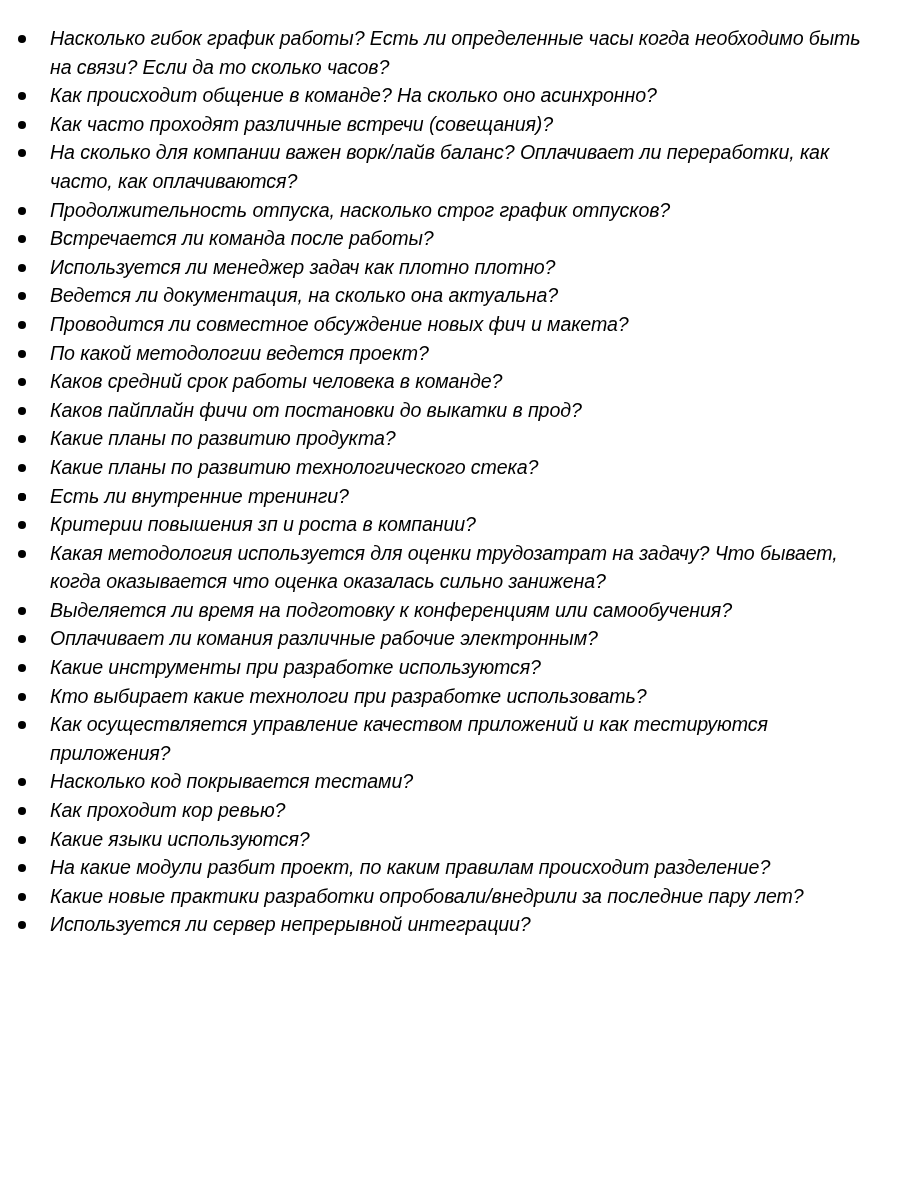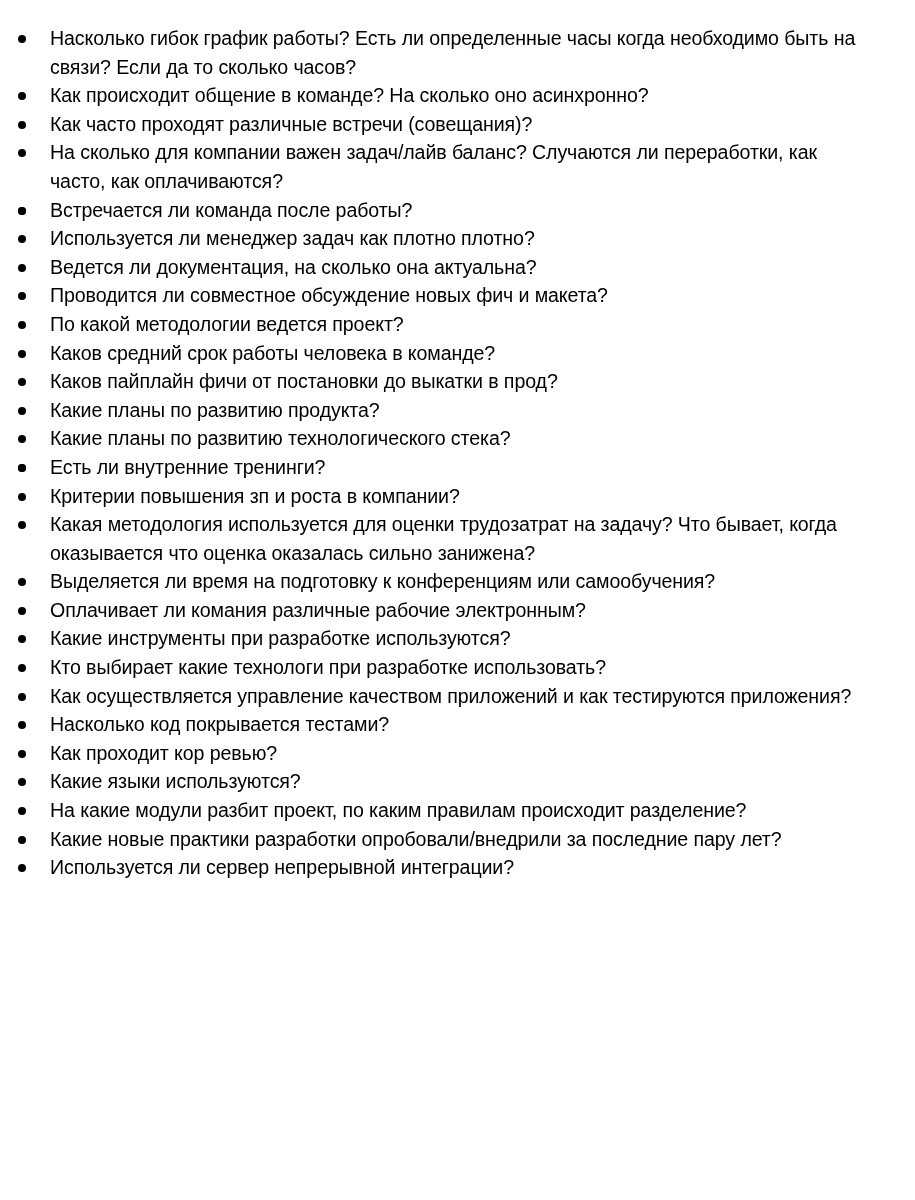--- a/index.html
+++ b/index.html
@@ -12,20 +12,21 @@
       height: 1200px;
       overflow: hidden;
       font-family: "Liberation Sans", sans-serif;
       color: #000000;
     }
     .doc {
       position: absolute;
       left: 0;
       top: 24px;
       width: 915px;
+      font-style: italic;
     }
     ul.questions {
       list-style: none;
       margin: 0;
       padding: 0;
     }
     ul.questions li {
       position: relative;
       padding-left: 50px;
       padding-right: 40px;
@@ -44,22 +45,22 @@
     }
   </style>
 </head>
 <body>
 
 <div class="doc">
   <ul class="questions">
     <li><span class="bullet"></span><span>Насколько гибок график работы? Есть ли определенные часы когда необходимо быть на связи? Если да то сколько часов?</span></li>
     <li><span class="bullet"></span><span>Как происходит общение в команде? На сколько оно асинхронно?</span></li>
     <li><span class="bullet"></span><span>Как часто проходят различные встречи (совещания)?</span></li>
-    <li><span class="bullet"></span><span>На сколько для компании важен задач/лайв баланс? Случаются ли переработки, как часто, как оплачиваются?</span></li>
-    <li><span class="bullet"></span></li>
+    <li><span class="bullet"></span><span>На сколько для компании важен ворк/лайв баланс? Оплачивает ли переработки, как часто, как оплачиваются?</span></li>
+    <li><span class="bullet"></span><span>Продолжительность отпуска, насколько строг график отпусков?</span></li>
     <li><span class="bullet"></span><span>Встречается ли команда после работы?</span></li>
     <li><span class="bullet"></span><span>Используется ли менеджер задач как плотно плотно?</span></li>
     <li><span class="bullet"></span><span>Ведется ли документация, на сколько она актуальна?</span></li>
     <li><span class="bullet"></span><span>Проводится ли совместное обсуждение новых фич и макета?</span></li>
     <li><span class="bullet"></span><span>По какой методологии ведется проект?</span></li>
     <li><span class="bullet"></span><span>Каков средний срок работы человека в команде?</span></li>
     <li><span class="bullet"></span><span>Каков пайплайн фичи от постановки до выкатки в прод?</span></li>
     <li><span class="bullet"></span><span>Какие планы по развитию продукта?</span></li>
     <li><span class="bullet"></span><span>Какие планы по развитию технологического стека?</span></li>
     <li><span class="bullet"></span></li>

